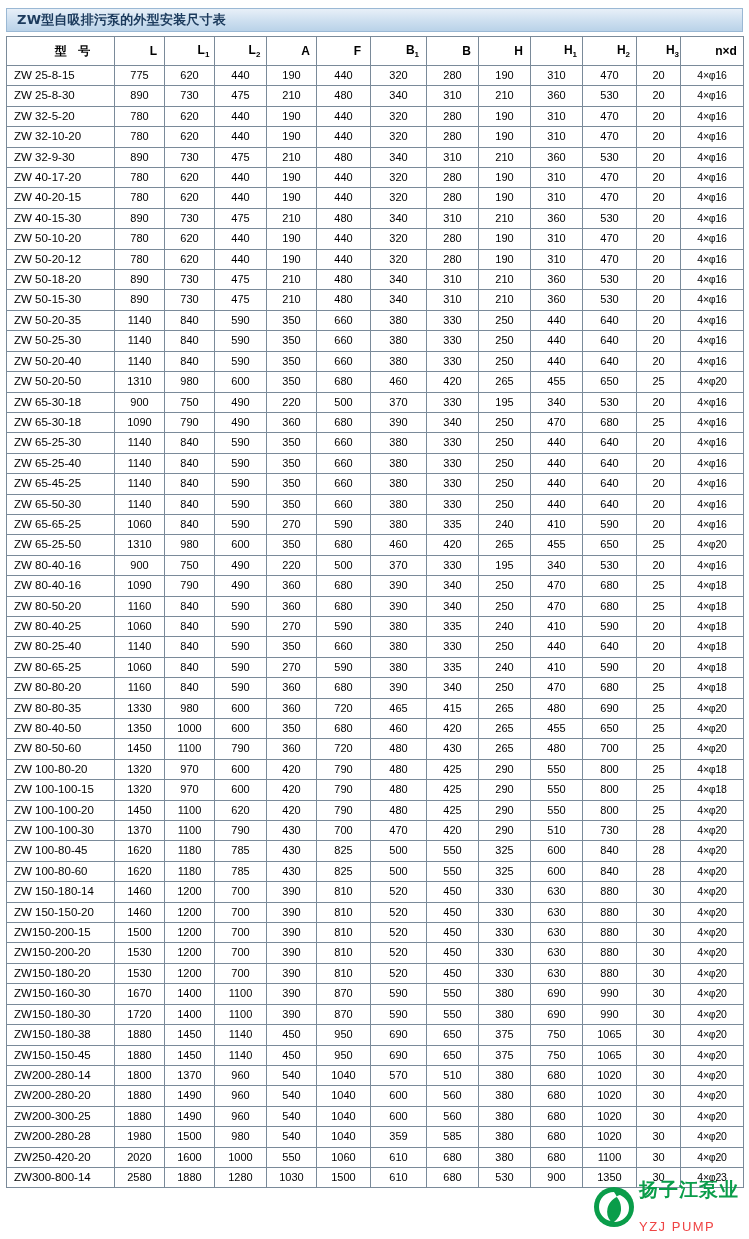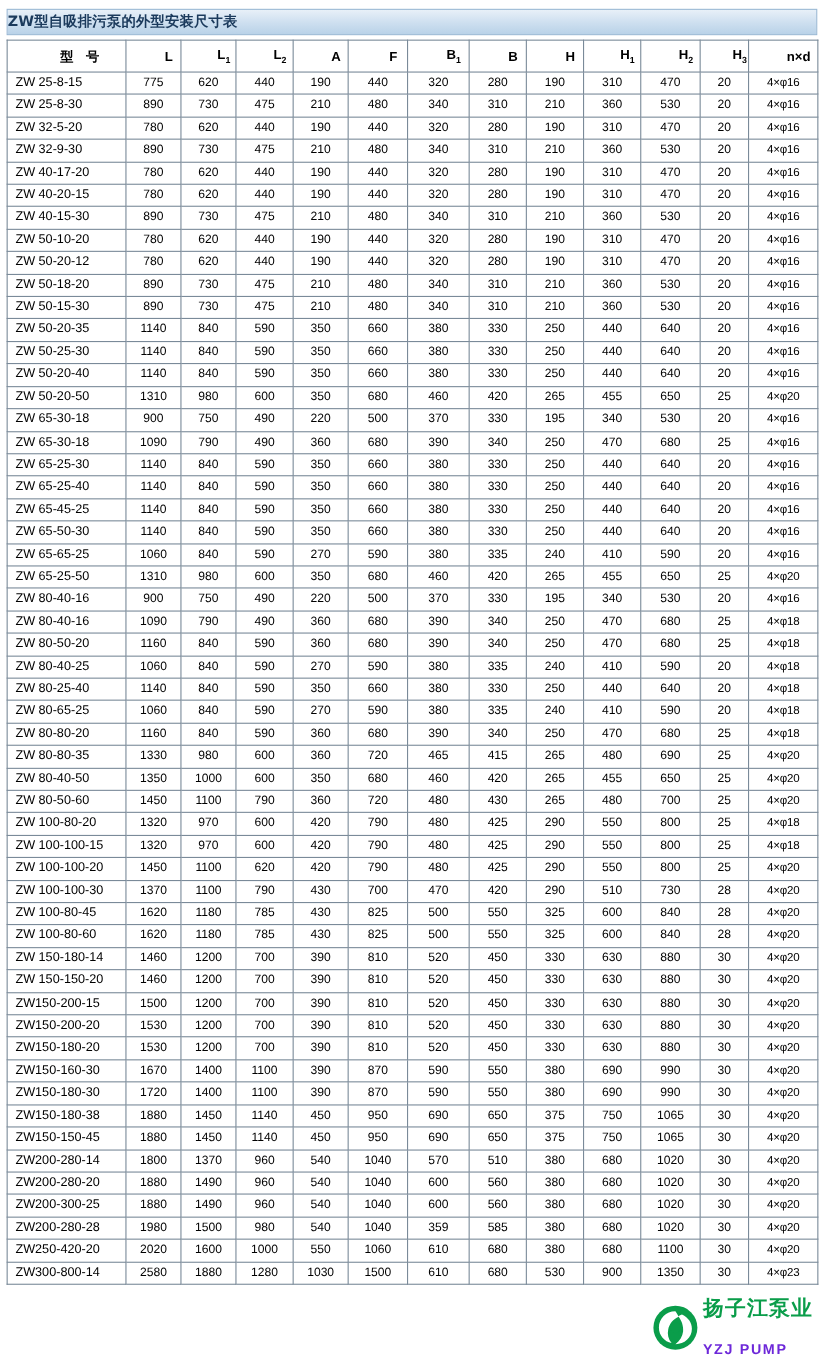--- a/index.html
+++ b/index.html
@@ -22,20 +22,21 @@
     box-sizing: border-box;
   }
   
   .title-bar {
     margin: 8px 6px 4px 6px;
     background: linear-gradient(to bottom, #e8f0f8 0%, #cfe0f0 50%, #b9d2e8 100%);
     border: 1px solid #9ab8d4;
     height: 24px;
     display: flex;
     align-items: center;
+    padding-left: 10px;
     box-sizing: border-box;
   }
   .title-bar .title-text {
     font-size: 13px;
     font-weight: bold;
     color: #1b3a5c;
     letter-spacing: 0.2px;
     font-family: "DejaVu Sans", "Liberation Sans", sans-serif;
   }
   
@@ -113,22 +114,22 @@
   }
   .logo-cn {
     font-size: 19px;
     font-weight: bold;
     color: #0a9d4a;
     font-family: "DejaVu Sans", "Liberation Sans", sans-serif;
     letter-spacing: 1px;
   }
   .logo-en {
     font-size: 13px;
-    font-weight: bold;
-    color: #6d28d9;
+    font-weight: normal;
+    color: #ef4444;
     font-family: "Liberation Sans", sans-serif;
     letter-spacing: 1.5px;
     margin-top: 21px;
   }
 </style>
 </head>
 <body>
 
 <div class="page">
 
@@ -210,20 +211,35 @@
             <td class="tint-f">440</td>
             <td>320</td>
             <td>280</td>
             <td>190</td>
             <td class="tint-h1">310</td>
             <td>470</td>
             <td>20</td>
             <td class="tint-nxd nxd-cell">4×φ16</td>
           </tr>
           <tr>
+            <td class="model">ZW 32-10-20</td>
+            <td>780</td>
+            <td>620</td>
+            <td>440</td>
+            <td>190</td>
+            <td class="tint-f">440</td>
+            <td>320</td>
+            <td>280</td>
+            <td>190</td>
+            <td class="tint-h1">310</td>
+            <td>470</td>
+            <td>20</td>
+            <td class="tint-nxd nxd-cell">4×φ16</td>
+          </tr>
+          <tr>
             <td class="model">ZW 32-9-30</td>
             <td>890</td>
             <td>730</td>
             <td>475</td>
             <td>210</td>
             <td class="tint-f">480</td>
             <td>340</td>
             <td>310</td>
             <td>210</td>
             <td class="tint-h1">360</td>

